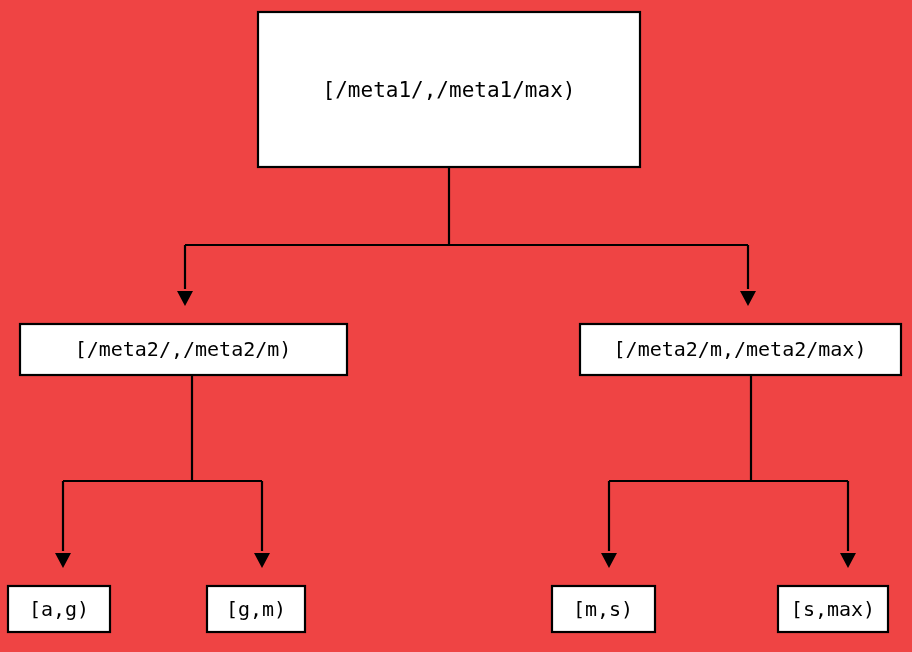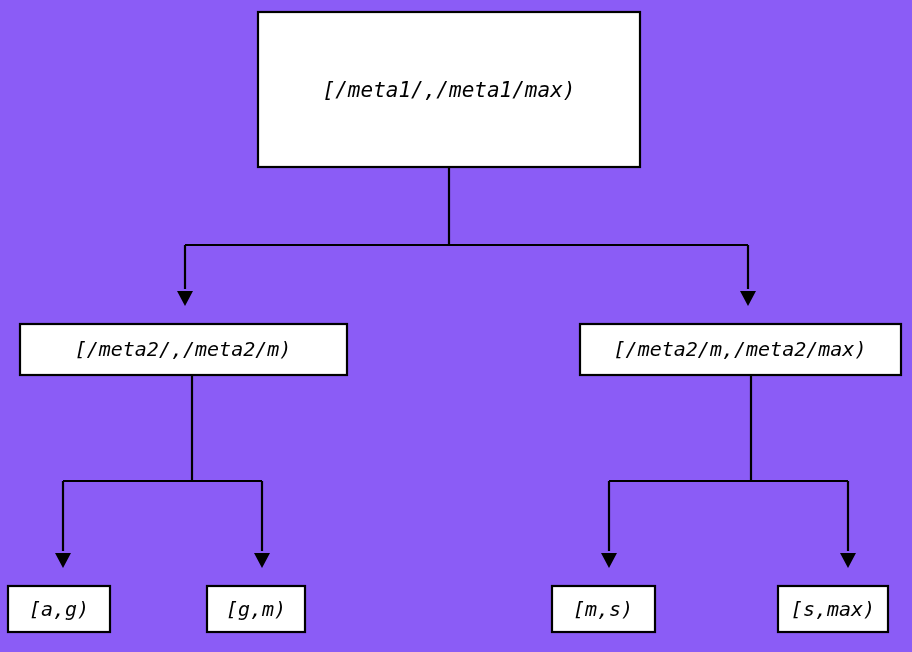--- a/index.html
+++ b/index.html
@@ -10,22 +10,21 @@
   body {
     width: 912px;
     height: 652px;
     font-family: "DejaVu Sans Mono", monospace;
     overflow: hidden;
   }
   #diagram-root {
     position: relative;
     width: 912px;
     height: 652px;
-    background: #8b5cf6;
-    font-style: italic;
+    background: #ef4444;
   }
   #tree-svg {
     position: absolute;
     left: 0;
     top: 0;
     width: 912px;
     height: 652px;
     display: block;
   }
   .node-box {

